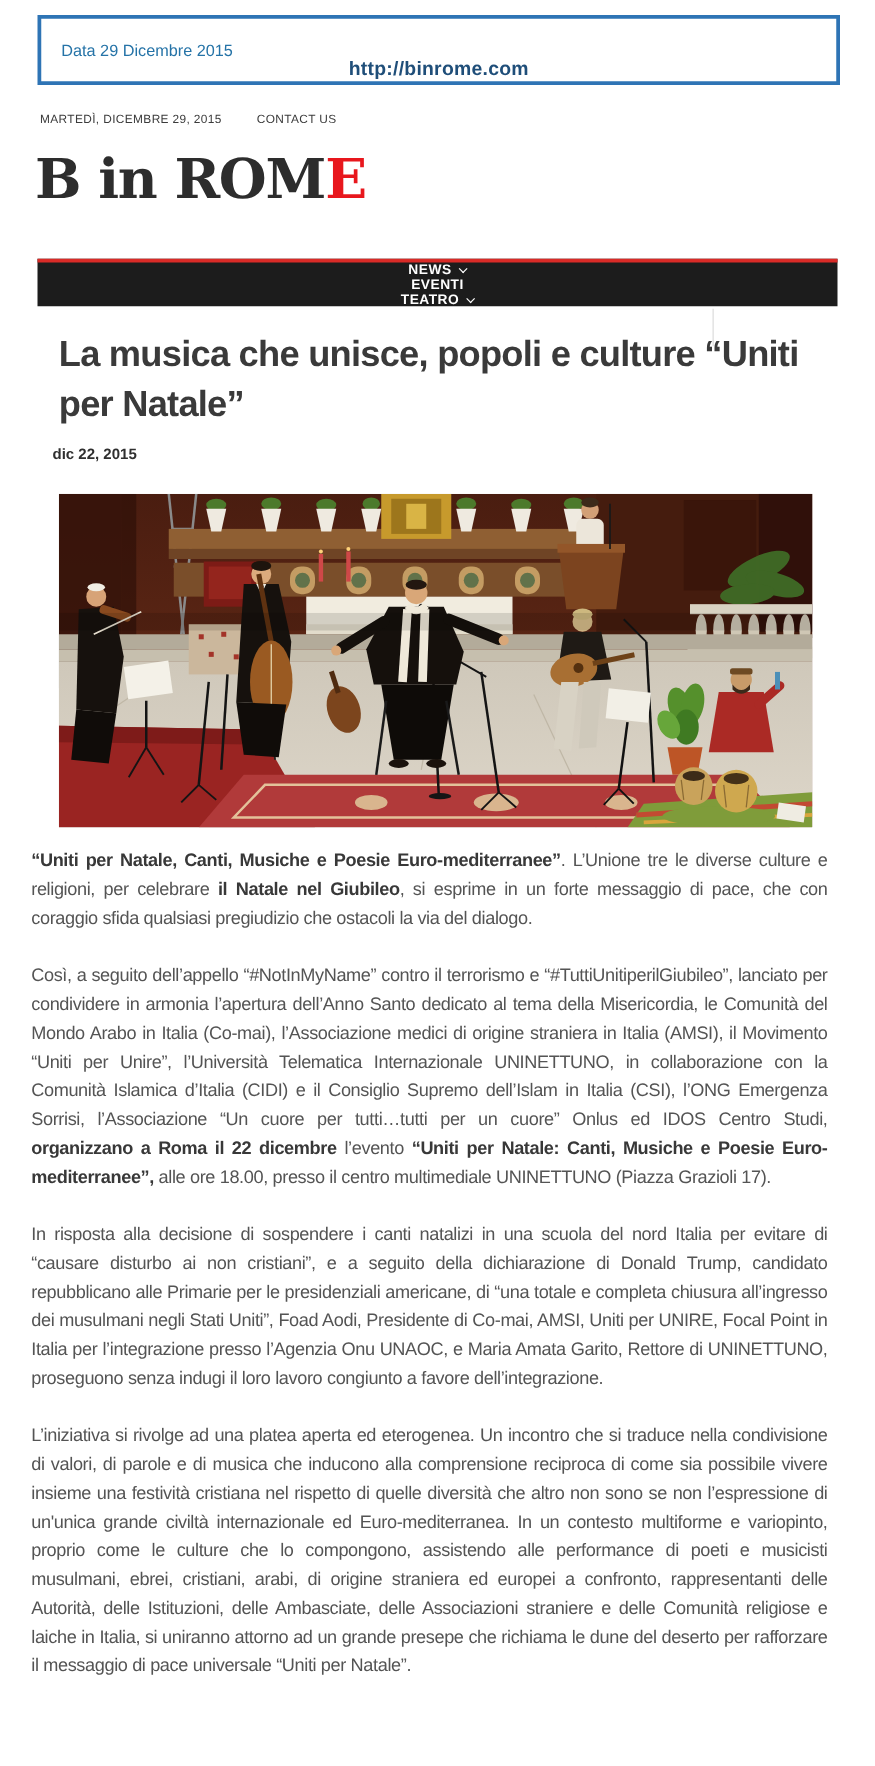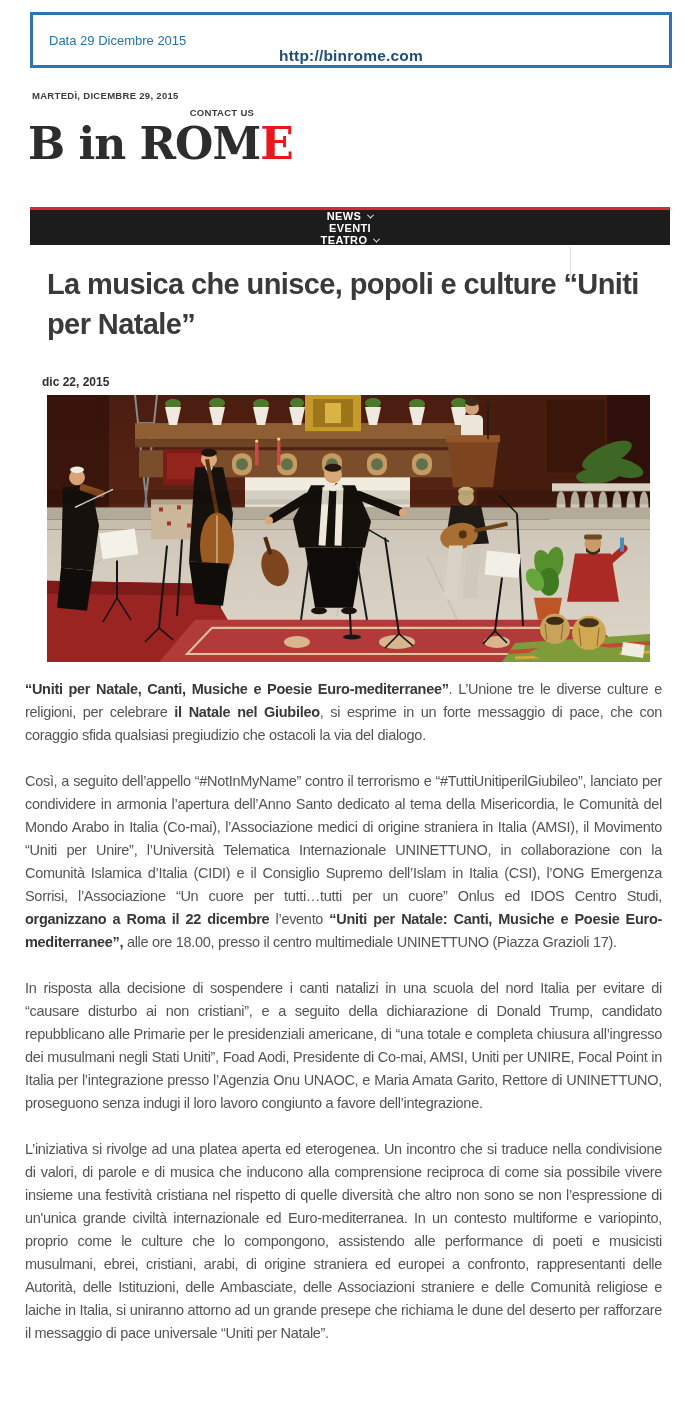--- a/index.html
+++ b/index.html
@@ -28,22 +28,22 @@
     margin-left:16px;font-size:13px;color:var(--date-blue);
   }
   .doc-header .site-url{
     position:absolute;left:0;right:0;text-align:center;
     font-weight:bold;font-size:15.5px;color:var(--url-blue);
     letter-spacing:.2px;
     margin-top:32px;
   }
   
   .topbar{
-    position:absolute;left:32px;top:90px;display:flex;gap:11px;
-    font-size:9.5px;font-weight:bold;color:#3b3b3b;letter-spacing:.3px;
+    position:absolute;left:32px;top:90px;display:flex;gap:28px;
+    font-size:9.5px;font-weight:normal;color:#3b3b3b;letter-spacing:.3px;
   }
   
   .masthead{
     position:absolute;left:28px;top:118px;
     font-family:"DejaVu Serif","Liberation Serif",serif;
     font-weight:700;font-size:44px;letter-spacing:-1px;color:#2d2d2d;
     line-height:1.2;cursor:default;
   }
   .masthead .red{color:var(--masthead-red);}
   
@@ -65,21 +65,21 @@
   .artifact-line{
     position:absolute;left:570px;top:247px;width:1px;height:30px;background:#ddd;
   }
   
   .article-title{
     position:absolute;left:47px;top:264px;width:610px;
     font-size:29px;font-weight:700;letter-spacing:-.6px;line-height:40px;
     color:var(--title-text);white-space:pre-line;
   }
   .article-date{
-    position:absolute;left:42px;top:375px;
+    position:absolute;left:42px;top:356px;
     font-size:12px;font-weight:bold;color:#2f2f2f;
   }
   .photo-wrap{
     position:absolute;left:47px;top:395px;width:603px;height:267px;overflow:hidden;
   }
   .photo-wrap svg{display:block;}
   .content{
     position:absolute;left:25px;top:678px;width:653px;
     font-size:14.5px;line-height:23px;color:var(--body-text);
     text-align:justify;letter-spacing:-.3px;
@@ -90,21 +90,21 @@
 </head>
 <body>
 
 <div class="doc-header">
   <span class="date-label">Data 29 Dicembre 2015</span>
   <span class="site-url">http://binrome.com</span>
 </div>
 
 <div class="topbar">
   <span>MARTEDÌ, DICEMBRE 29, 2015</span>
-  <span style="cursor:pointer;margin-top:17px;">CONTACT US</span>
+  <span style="cursor:pointer;">CONTACT US</span>
 </div>
 
 <div class="masthead"><span>B in ROM</span><span class="red">E</span></div>
 
 <nav class="nav" id="nav-items">
     <div class="nav-item">
       <span>NEWS</span>
       <span class="chev"></span>
     </div>
     <div class="nav-item">

